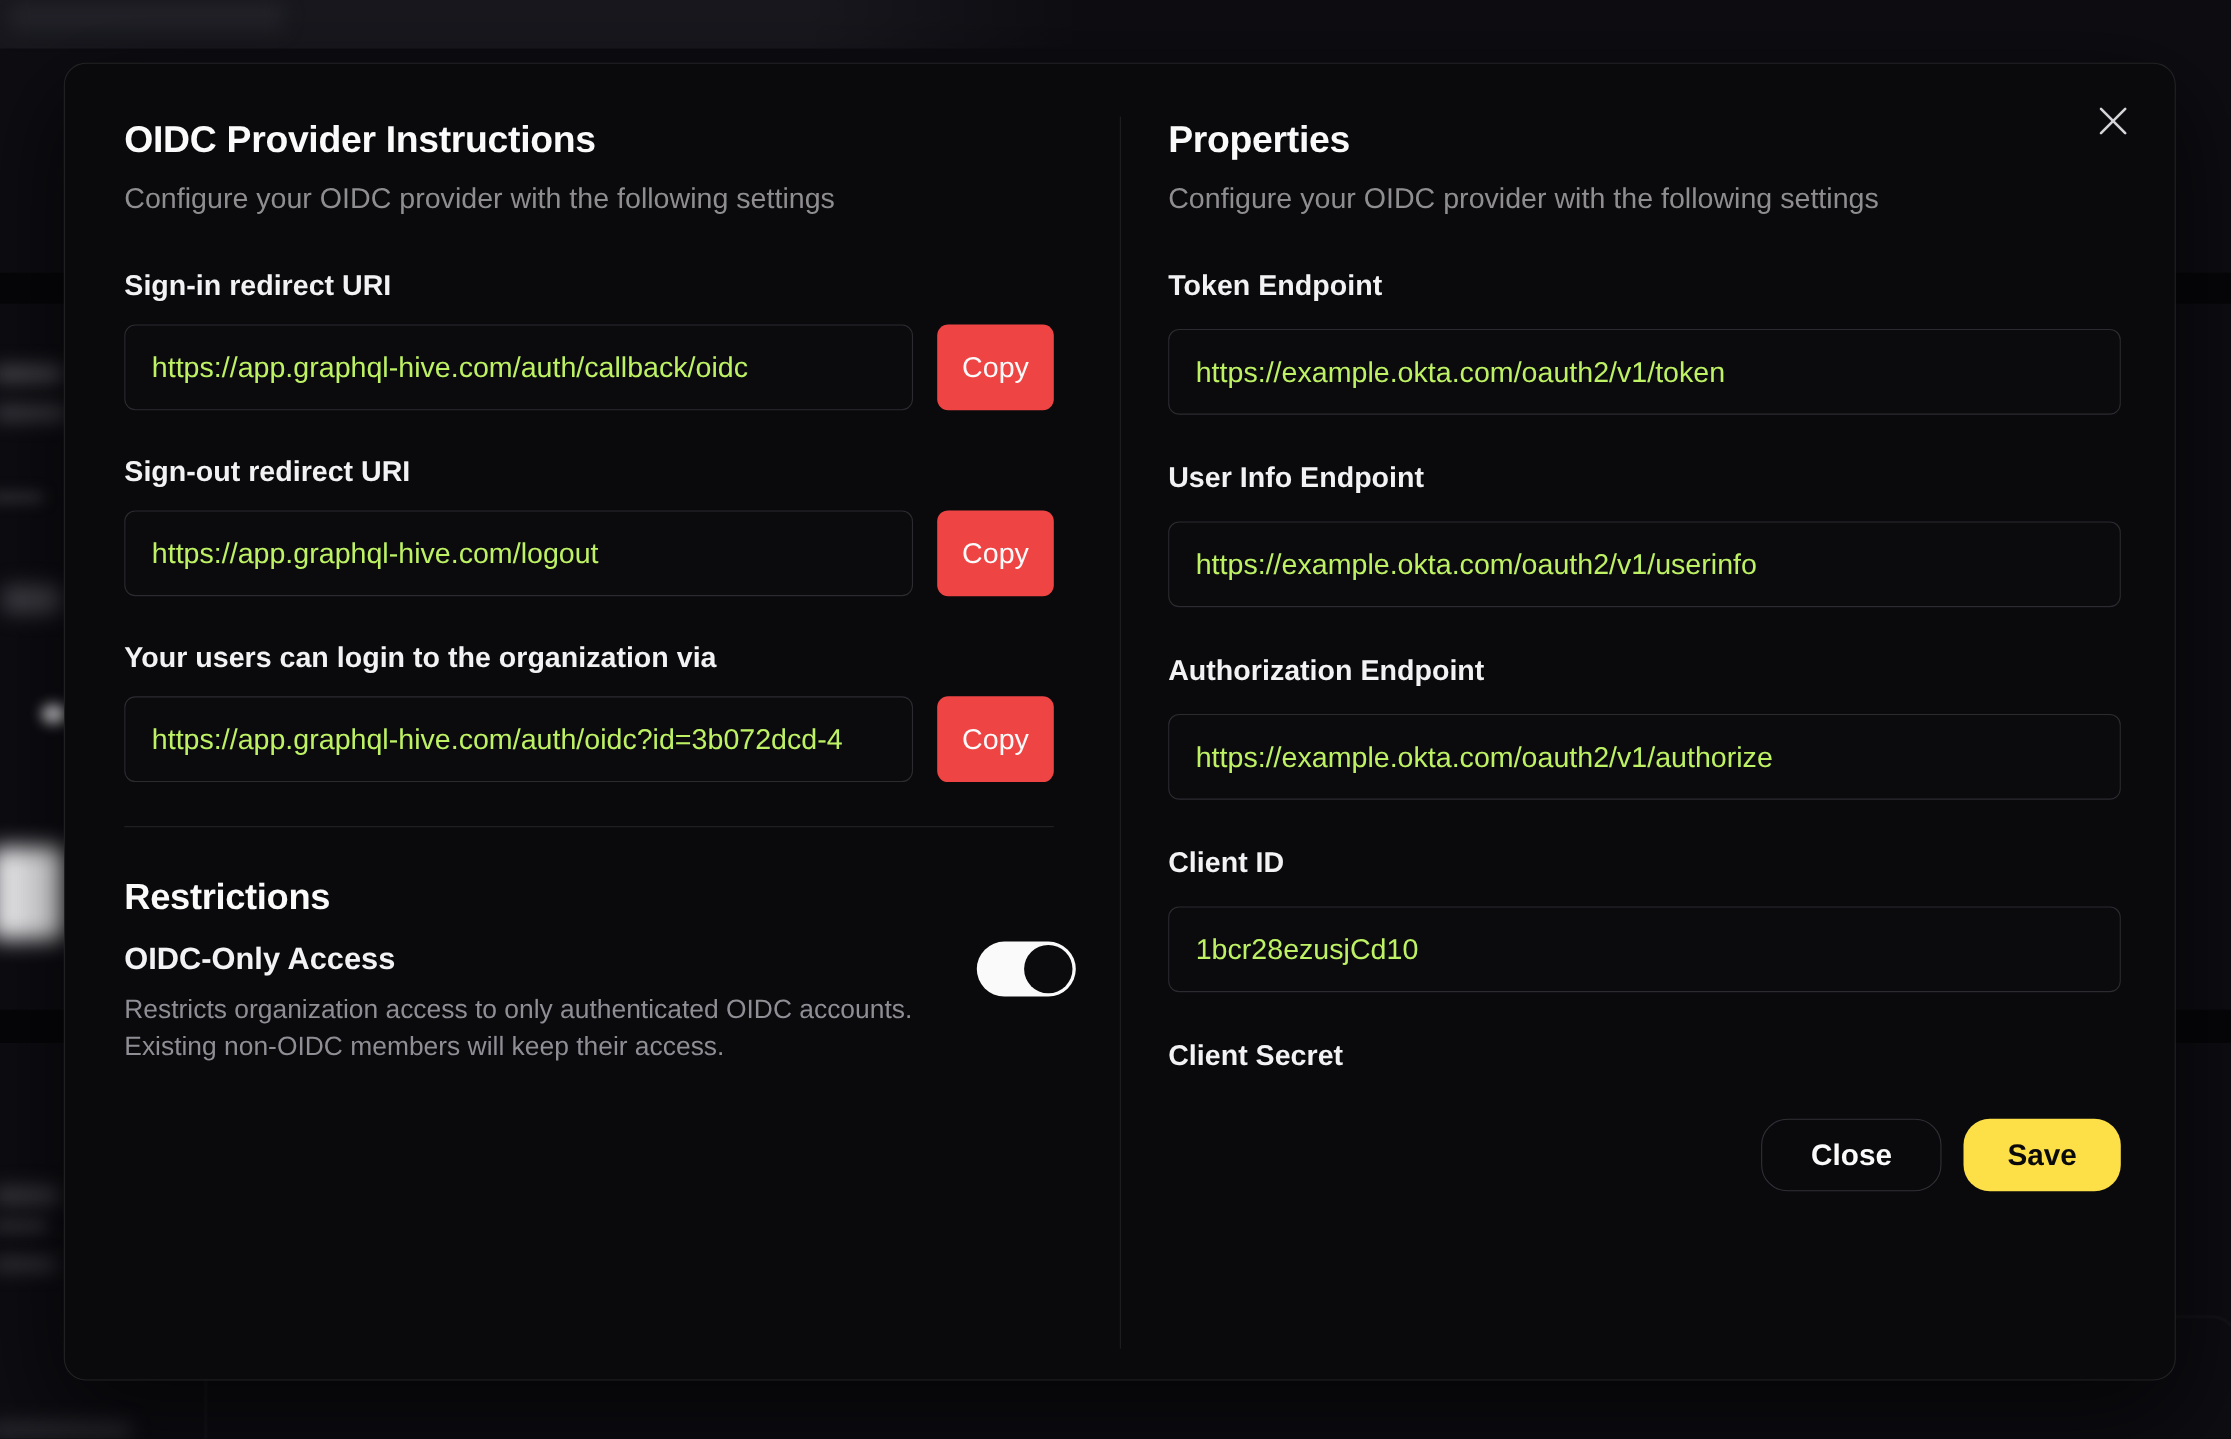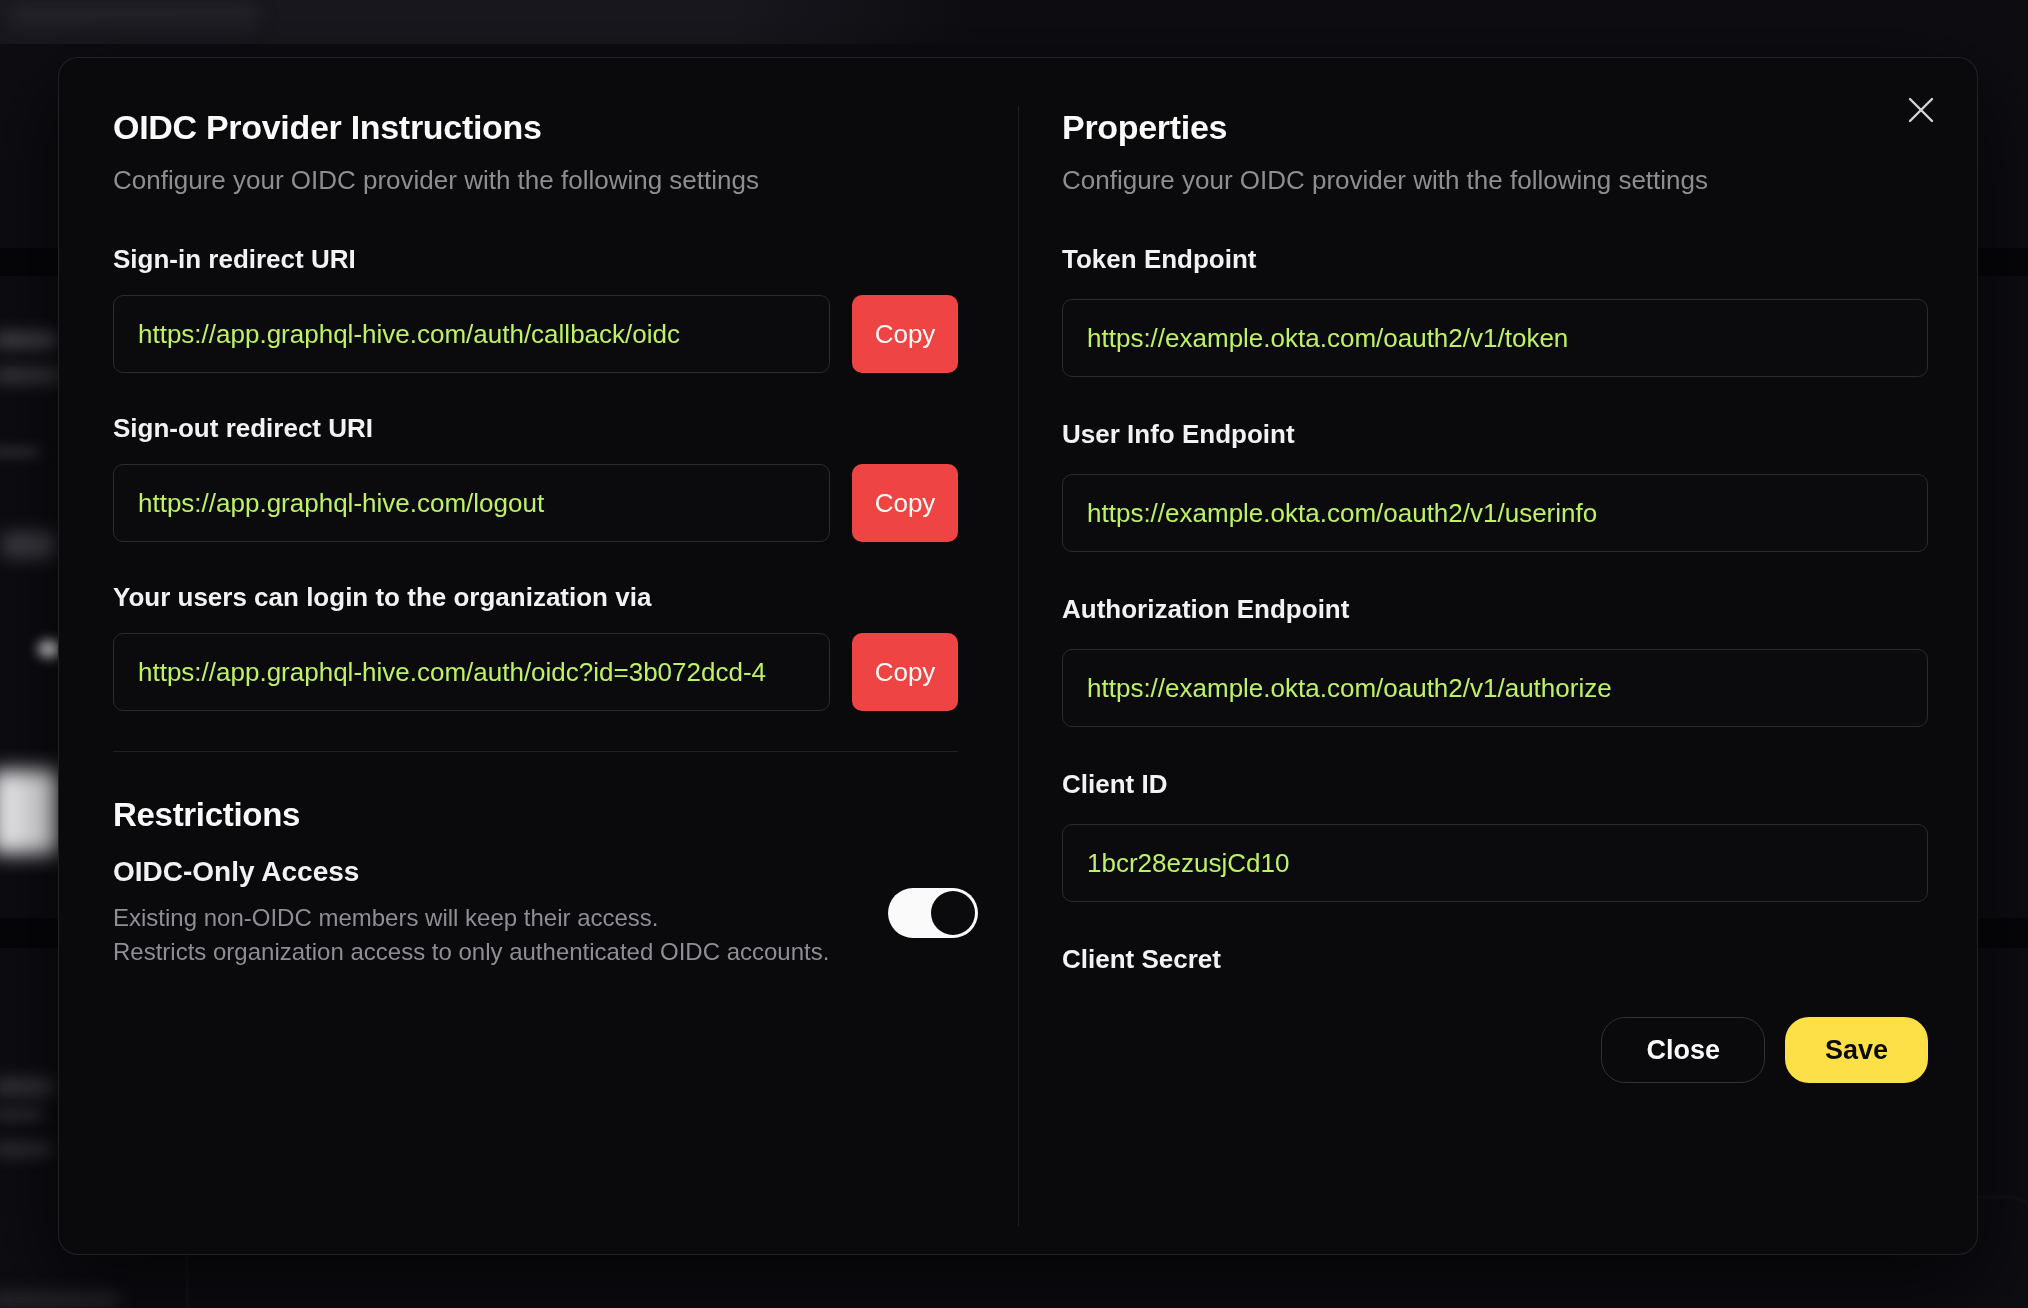--- a/index.html
+++ b/index.html
@@ -90,21 +90,21 @@
     color:#fafafa; font-size:26px; font-weight:500; font-family:inherit;
     cursor:pointer;
   }
 
   .separator {
     border:none; border-top:1px solid rgba(255,255,255,0.09);
     margin:38px 0 44px;
   }
 
   .restrictions-title { font-size:33px; font-weight:600; color:#fafafa; margin-bottom:22px; letter-spacing:-0.3px; }
-  .toggle-row { display:flex; align-items:center; justify-content:space-between; gap:12px; margin-right:-20px; }
+  .toggle-row { display:flex; justify-content:space-between; gap:12px; margin-right:-20px; }
   .toggle-label { font-size:28px; font-weight:600; color:#f2f2f4; margin-bottom:13px; }
   .toggle-desc { font-size:24px; color:#8e8e94; line-height:34px; }
   .toggle {
     position:relative; width:90px; height:50px; flex:0 0 90px;
     border-radius:25px; background:#3a3a40; cursor:pointer;
   }
   .toggle.on { background:#fafafa; }
   .toggle .knob {
     position:absolute; top:3px; left:3px; width:44px; height:44px;
     border-radius:50%; background:#fff; transition:left .1s;
@@ -173,22 +173,22 @@
     </div>
 
     <hr class="separator">
 
     <div class="restrictions-title">Restrictions</div>
 
     <div class="toggle-row">
       <div class="toggle-info">
         <div class="toggle-label">OIDC-Only Access</div>
         <div class="toggle-desc">
+          <div>Restricts organization access to only authenticated OIDC accounts.</div>
           <div>Existing non-OIDC members will keep their access.</div>
-          <div>Restricts organization access to only authenticated OIDC accounts.</div>
         </div>
       </div>
       <div class="toggle on" role="switch" aria-checked="true">
         <div class="knob"></div>
       </div>
     </div>
   </div>
 
   <div class="v-divider"></div>
 

